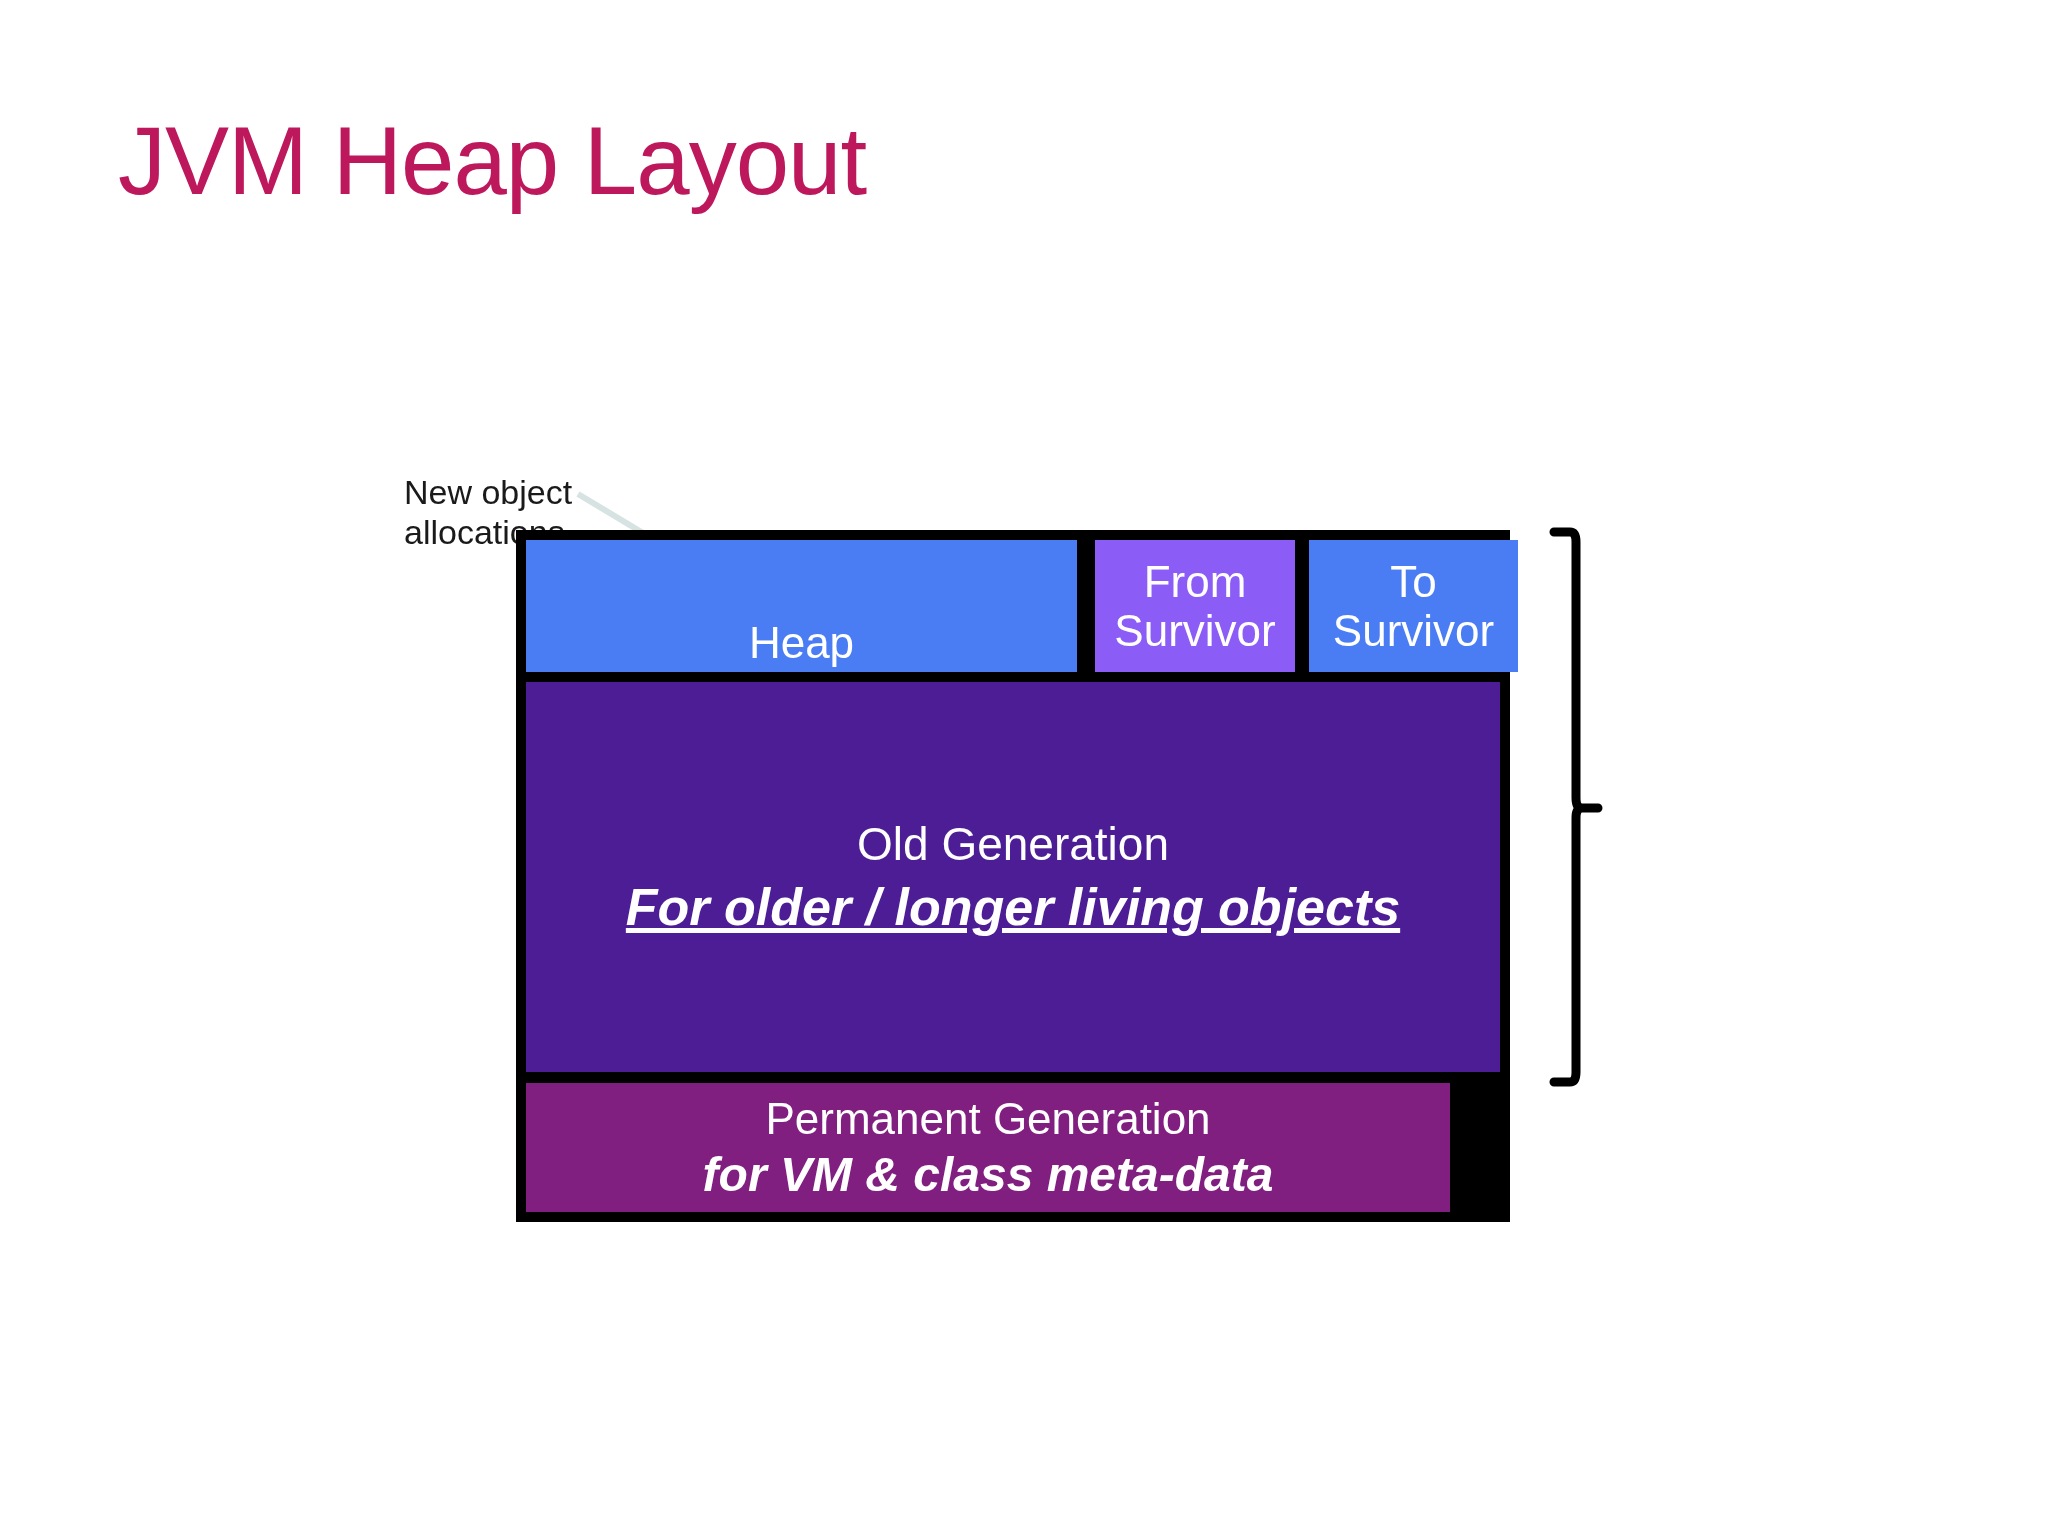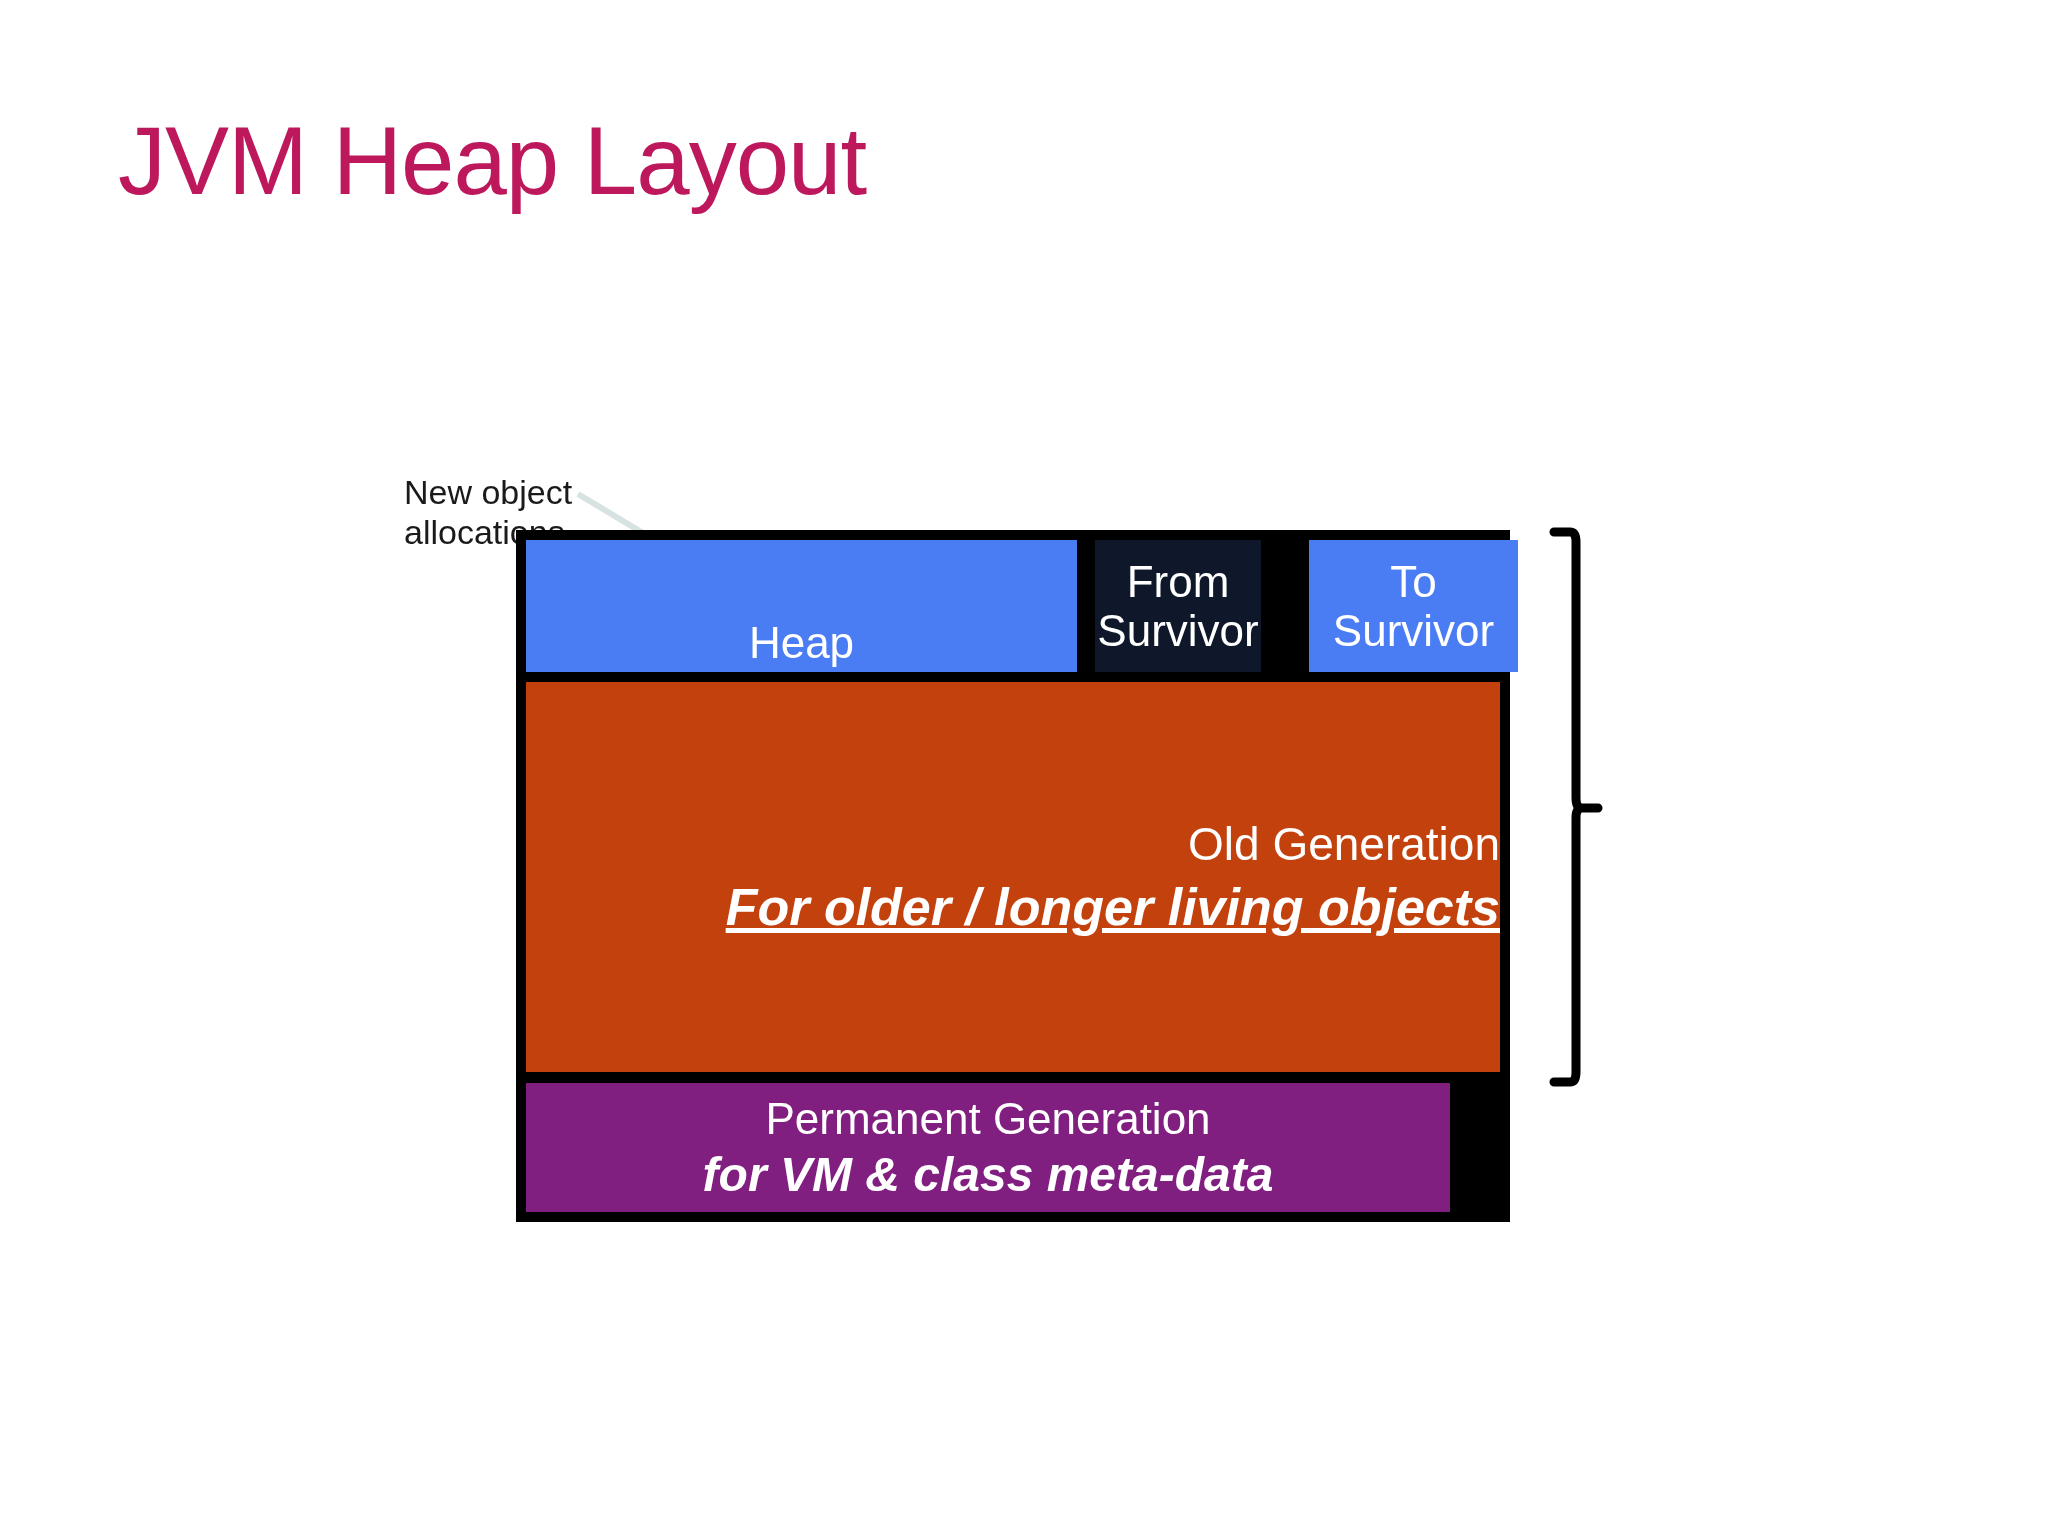--- a/index.html
+++ b/index.html
@@ -98,22 +98,22 @@
     background: #4a7df4;
     justify-content: flex-end;
     padding-bottom: 6px;
   }
   #block-eden .gen-label {
     font-size: 44px;
     line-height: 1.05;
   }
   #block-from-survivor {
     left: 569px;
-    width: 166px;
-    background: #0f172a;
+    width: 200px;
+    background: #8b5cf6;
     justify-content: center;
   }
   #block-to-survivor {
     left: 783px;
     width: 209px;
     background: #4a7df4;
     justify-content: center;
   }
   #block-from-survivor .gen-label,
   #block-to-survivor .gen-label {
@@ -123,24 +123,24 @@
     white-space: pre-line;
   }
 
   
   #block-old-gen {
     position: absolute;
     left: 10px;
     top: 152px;
     width: 974px;
     height: 390px;
-    background: #c2410c;
+    background: #4c1d95;
     display: flex;
     flex-direction: column;
-    align-items: flex-end;
+    align-items: center;
     justify-content: center;
     color: #ffffff;
   }
   #block-old-gen .gen-label {
     font-size: 46px;
     line-height: 1.0;
     margin-bottom: 14px;
   }
   #block-old-gen .gen-sublabel {
     font-size: 52px;

